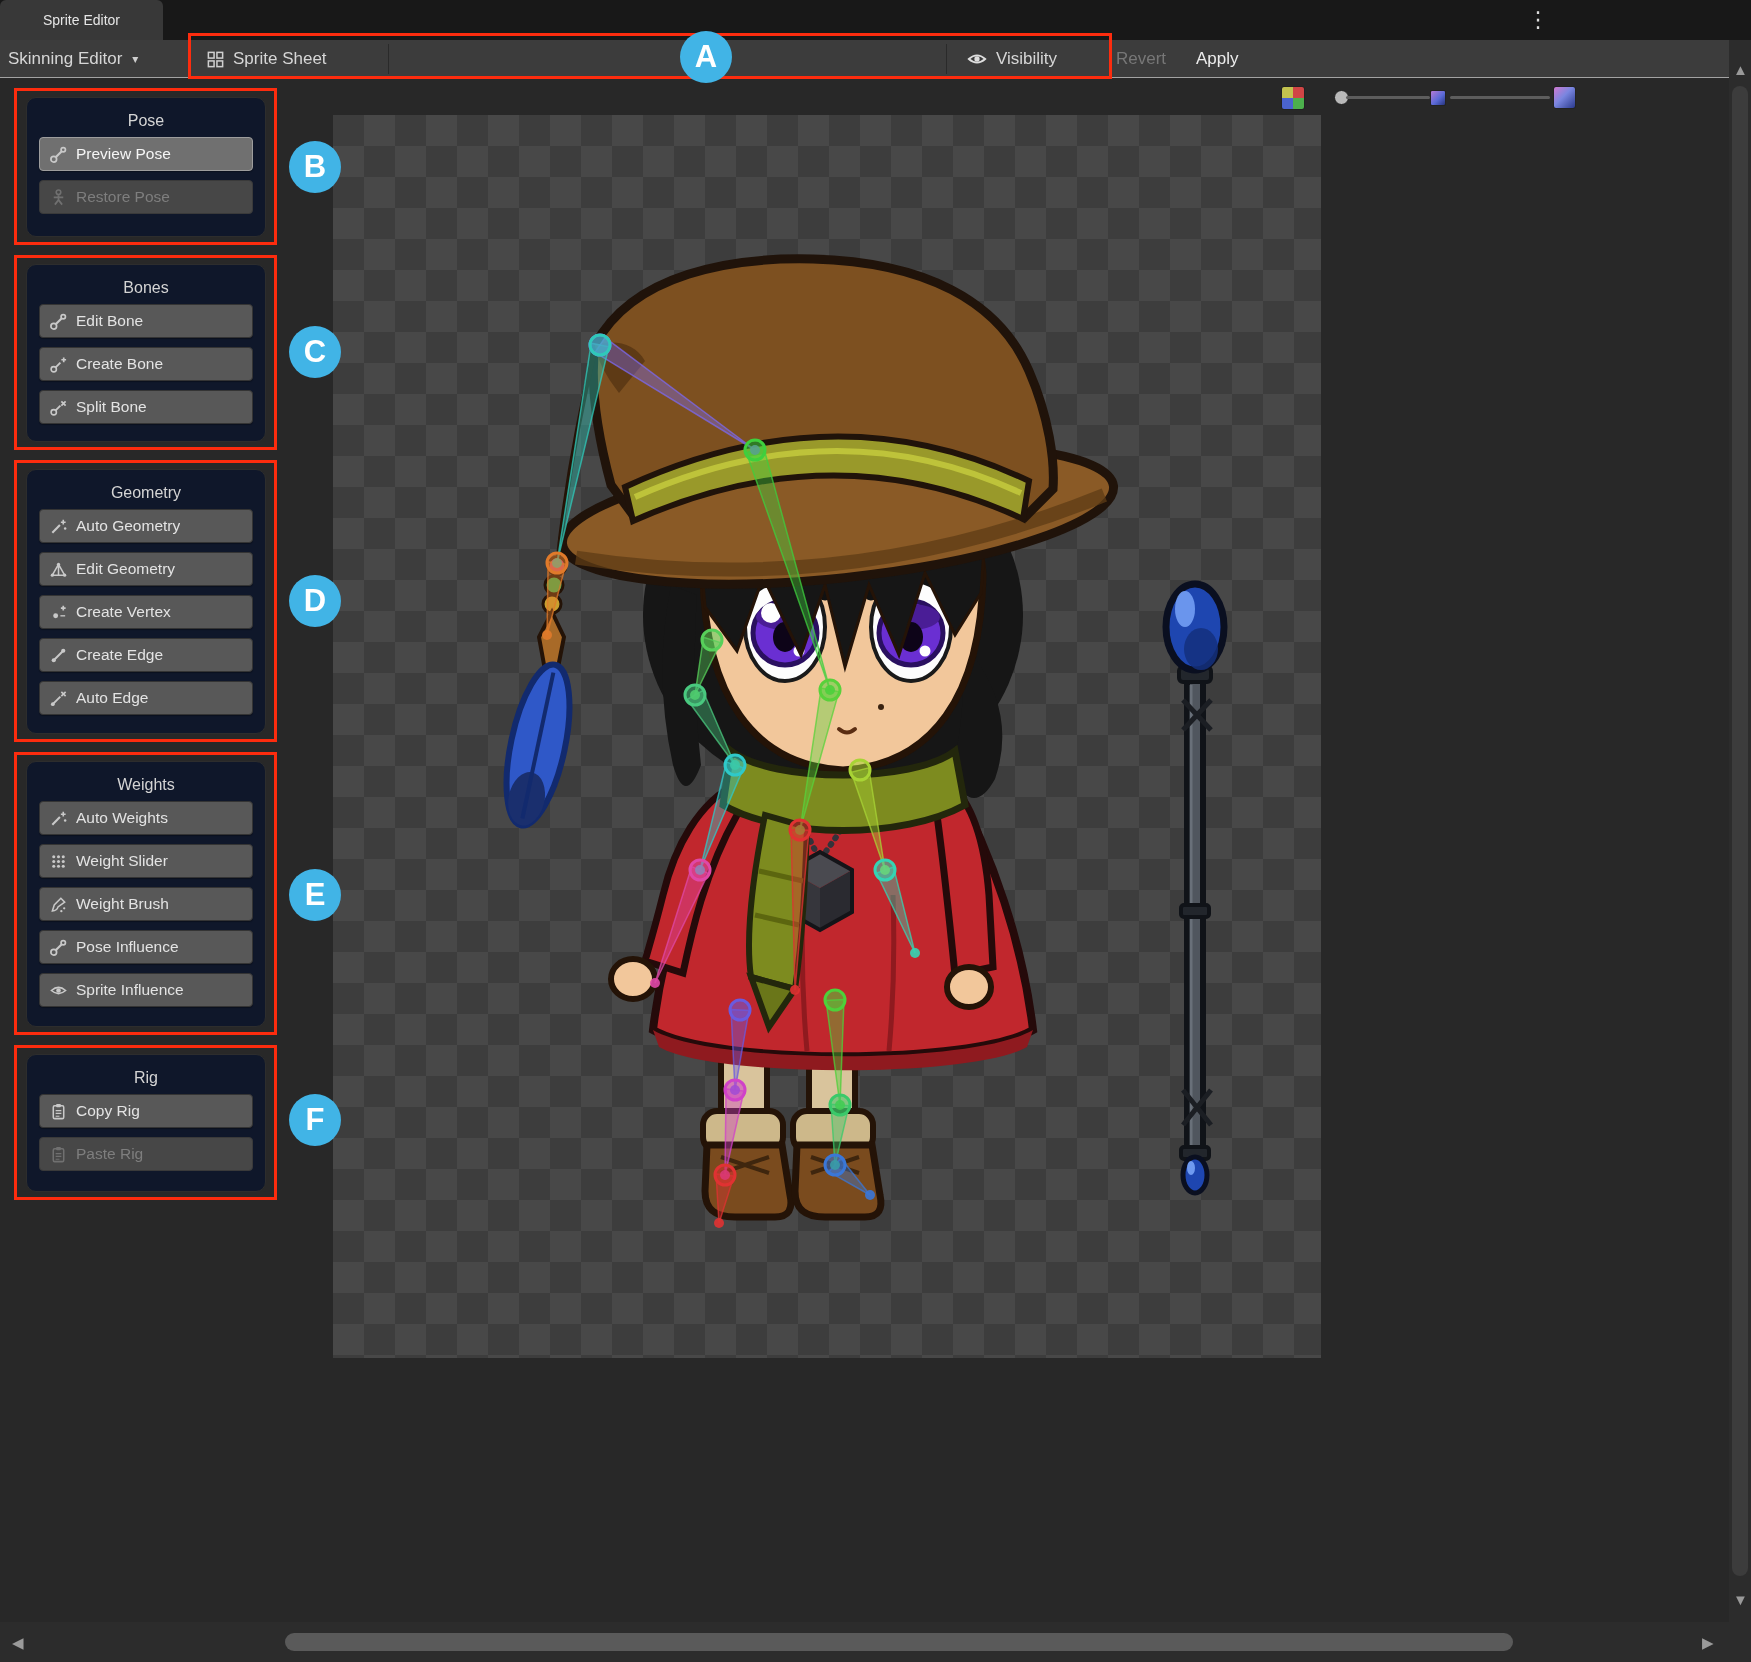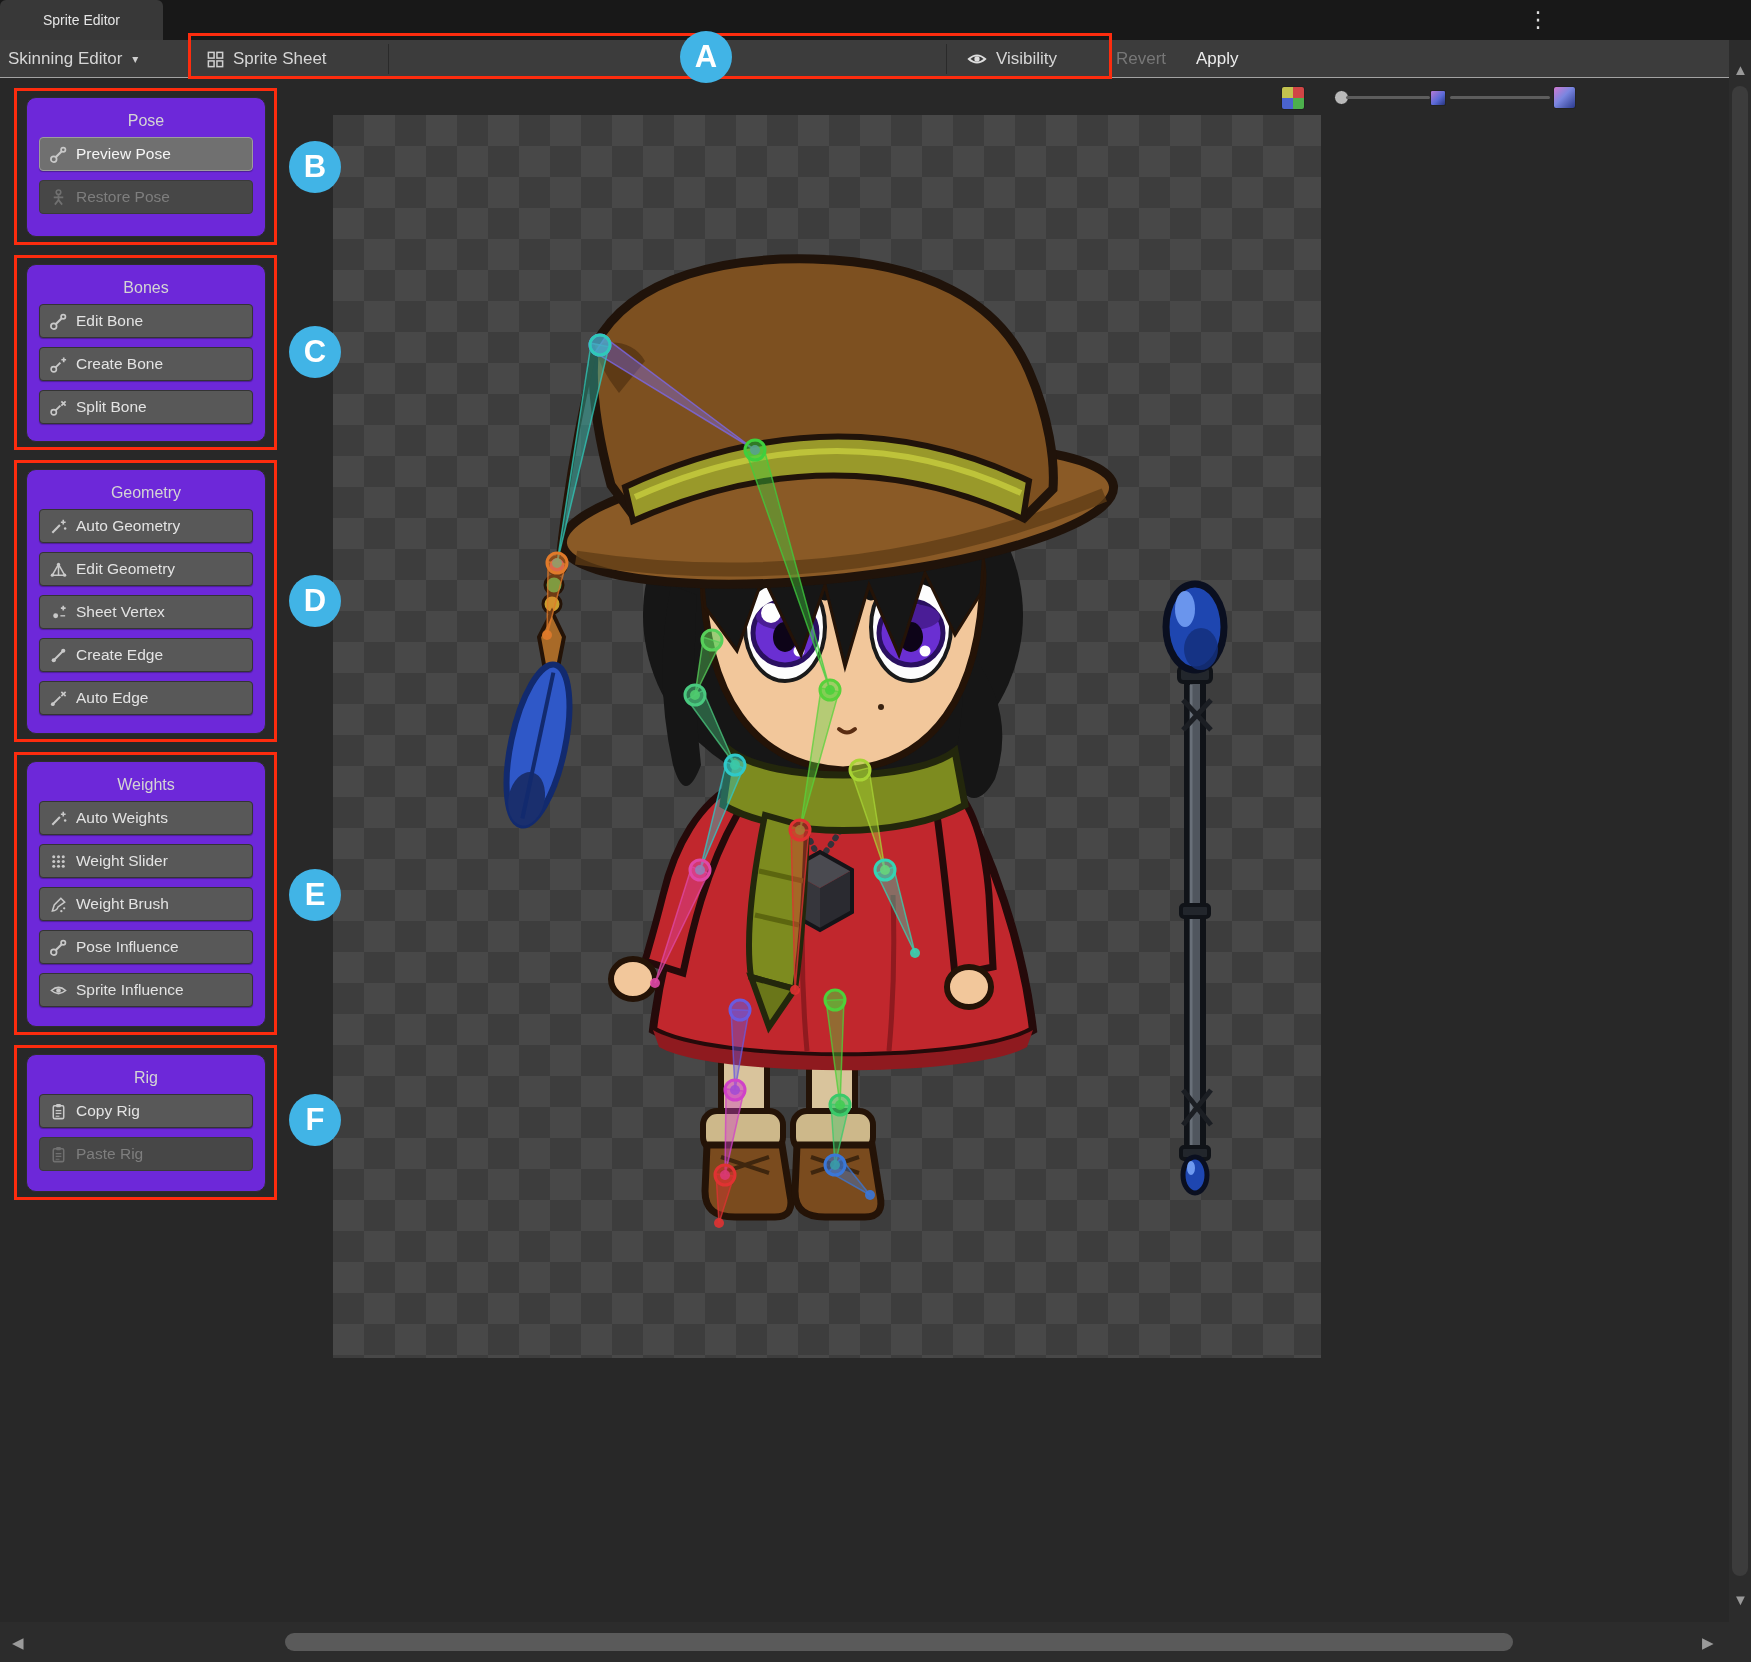--- a/index.html
+++ b/index.html
@@ -29,21 +29,21 @@
   .grad-ic{position:absolute;left:1553px;top:46px;width:23px;height:23px;border:1px solid #222;border-radius:3px;
            background:linear-gradient(135deg,#d07ad0,#7a86e0 45%,#2a3a8e)}
 
   
   .canvas{position:absolute;left:333px;top:115px;width:988px;height:1243px;
           background:conic-gradient(#484848 25%,#3d3d3d 0 50%,#484848 0 75%,#3d3d3d 0);
           background-size:62px 62px}
   .canvas svg{position:absolute;left:0;top:0}
 
   
-  .panel{position:absolute;left:26px;width:240px;background:#6d28d9;border:1px solid #2d2d2d;border-radius:10px;z-index:10}
+  .panel{position:absolute;left:26px;width:240px;background:#0f172a;border:1px solid #2d2d2d;border-radius:10px;z-index:10}
   .panel-title{height:32px;margin-top:7px;display:flex;align-items:center;justify-content:center;color:#d4d4d4;font-size:16px}
   .pbtn{height:34px;margin:0 12px 9px;background:#585858;border:1px solid #343434;border-radius:4px;
         display:flex;align-items:center;gap:8px;padding:0 9px;color:#e3e3e3;font-size:15.5px;
         box-shadow:0 1px 1px rgba(0,0,0,.3)}
   .pbtn.active{background:#707070;border-color:#9d9d9d;color:#f5f5f5}
   .pbtn.disabled{background:#474747;color:#7e7e7e;border-color:#3a3a3a;box-shadow:none}
   .pbtn svg{width:19px;height:19px;color:#c9c9c9;flex:0 0 auto}
   .pbtn.disabled svg{color:#707070}
   .pbtn span{overflow:hidden;text-overflow:ellipsis}
 
@@ -400,21 +400,21 @@
     <div class="pbtn">
       <svg>
           <use href="#i-mesh"></use>
         </svg>
       <span>Edit Geometry</span>
     </div>
     <div class="pbtn">
       <svg>
           <use href="#i-vertex-plus"></use>
         </svg>
-      <span>Sheet Vertex</span>
+      <span>Create Vertex</span>
     </div>
     <div class="pbtn">
       <svg>
           <use href="#i-edge"></use>
         </svg>
       <span>Create Edge</span>
     </div>
     <div class="pbtn">
       <svg>
           <use href="#i-edge-x"></use>

